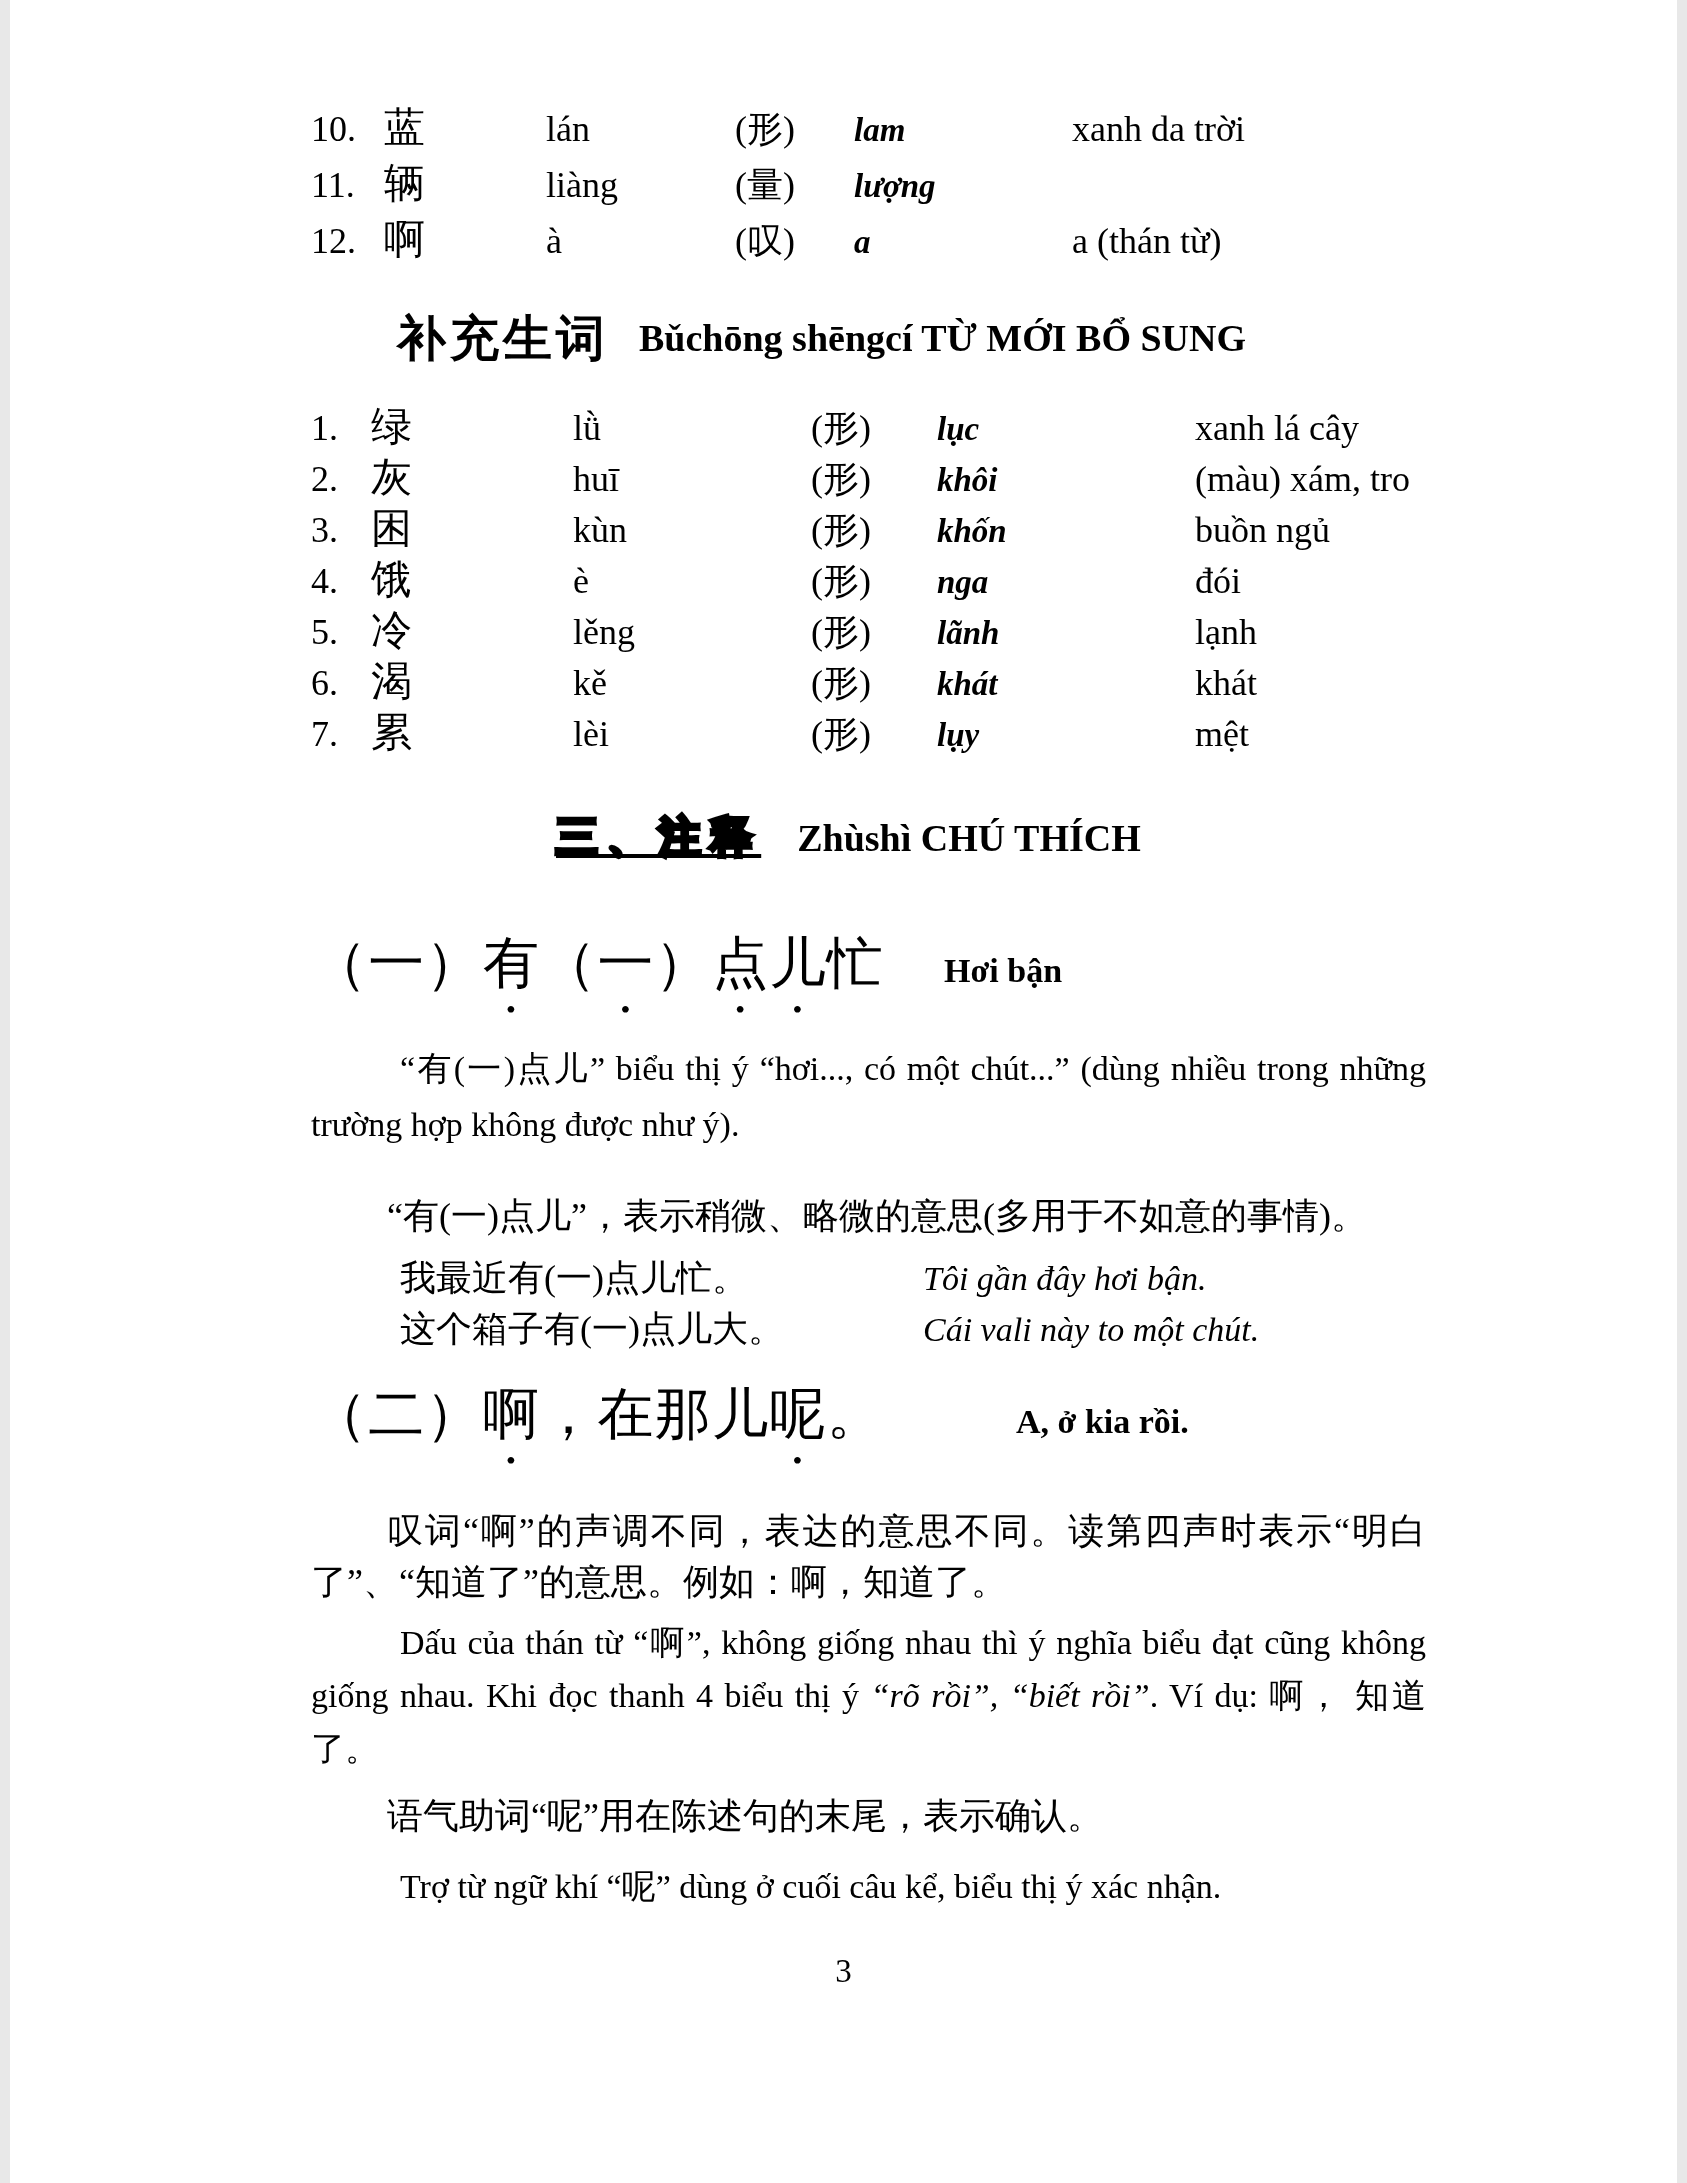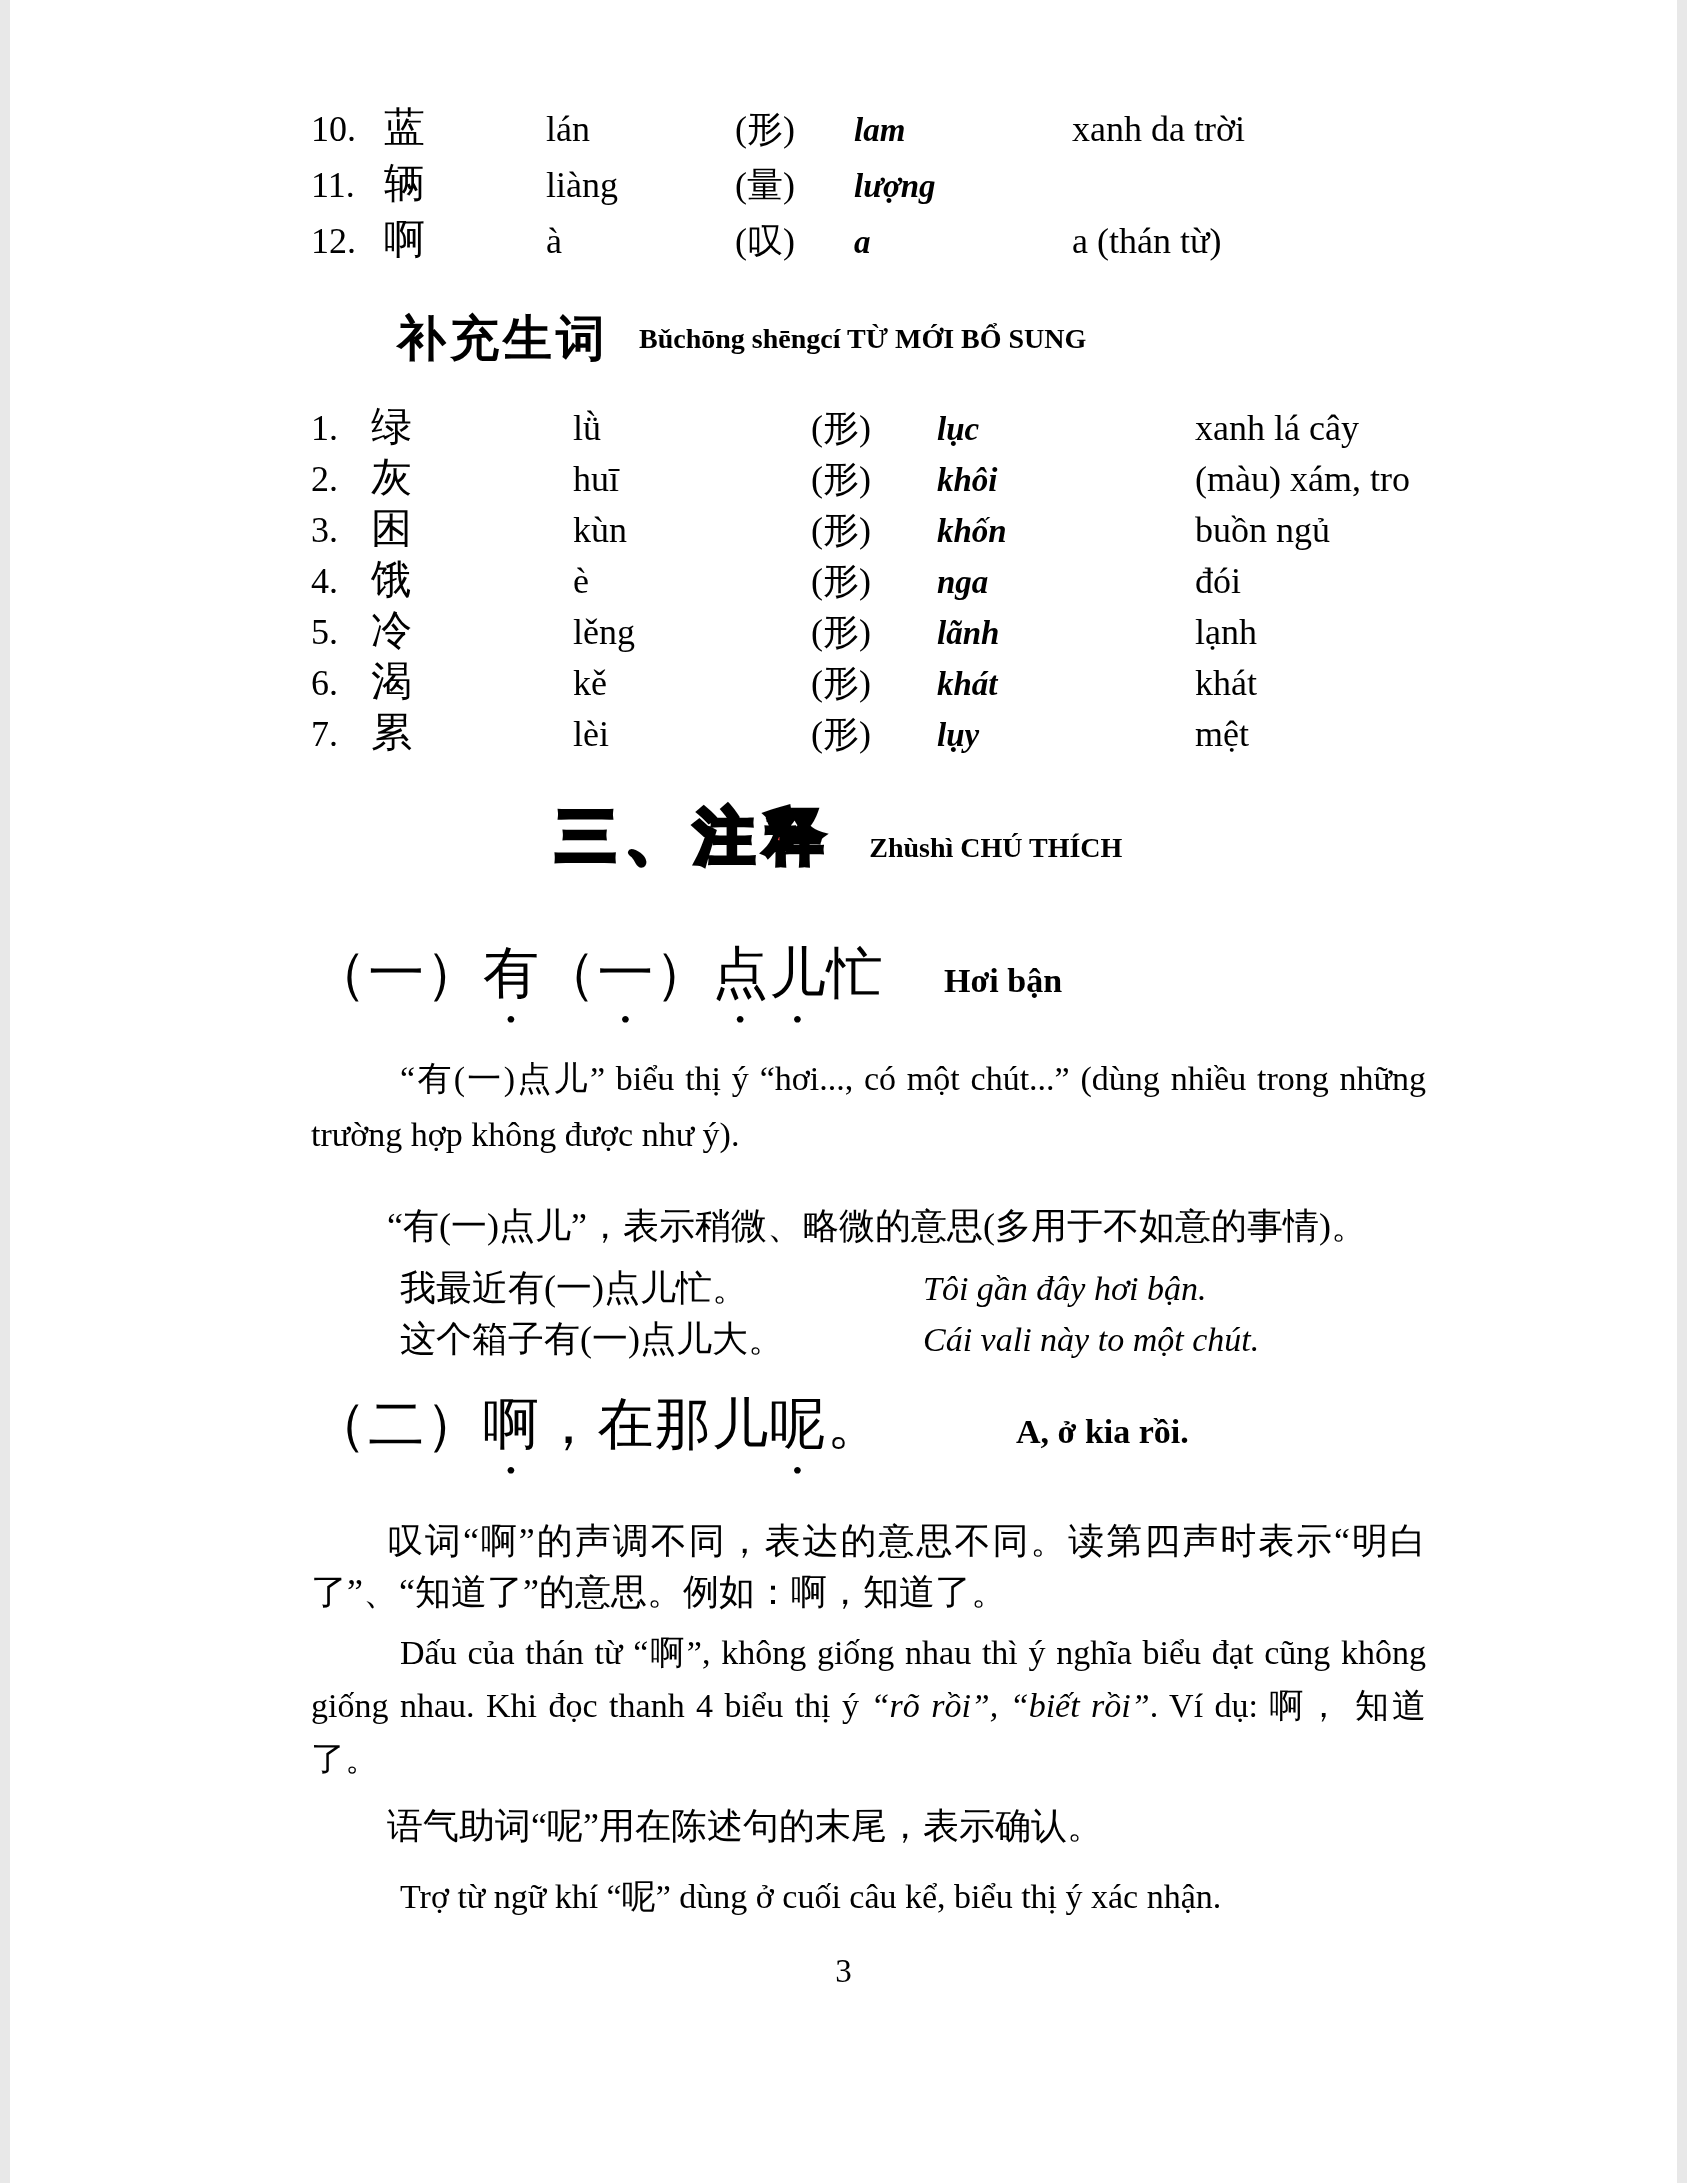--- a/index.html
+++ b/index.html
@@ -33,38 +33,39 @@
   .supp-header {
     margin-top: 38px;
     margin-left: 86px;
     display: flex;
     align-items: flex-end;
     gap: 30px;
     line-height: 63px;
     white-space: nowrap;
   }
   .supp-header .cn { font-size: 49px; font-weight: 700; letter-spacing: 4px; }
-  .latin-bold { font-size: 28px; font-weight: 700; }
+  .latin-bold { font-size: 38px; font-weight: 700; }
 
   .notes-header {
     margin-top: 40px;
     margin-left: 245px;
     display: flex;
     align-items: baseline;
     gap: 36px;
     line-height: 76px;
     white-space: nowrap;
   }
   .hollow {
-    font-size: 60px;
+    font-size: 42px;
     font-weight: 700;
     color: #ef4444;
     letter-spacing: 9.3px;
     -webkit-text-stroke: 4.6px #000000;
     text-stroke: 4.6px #000000;
+    text-decoration: underline;
   }
 
   
   .note-heading {
     display: flex;
     align-items: baseline;
     white-space: nowrap;
     line-height: 60px;
   }
   .nh1 { margin-top: 56px; }

